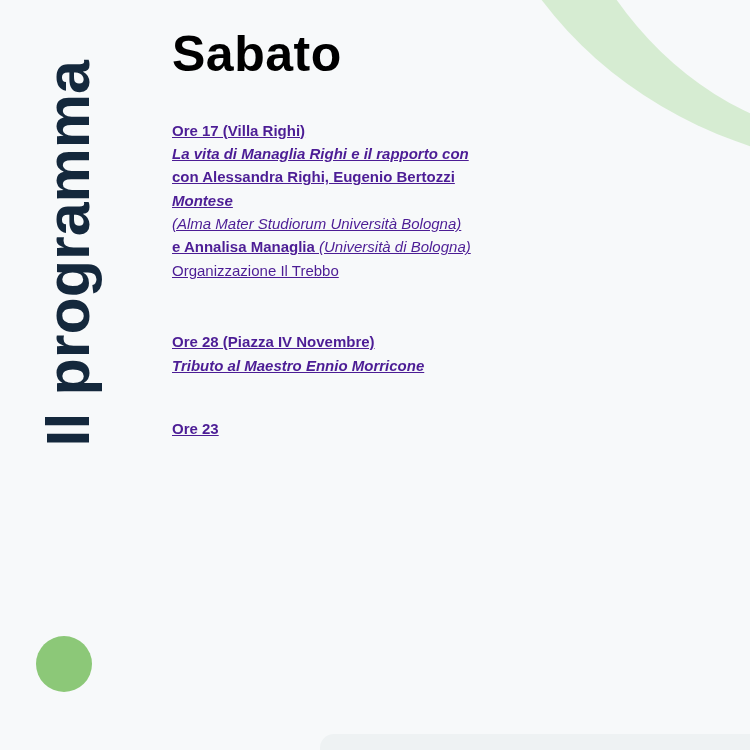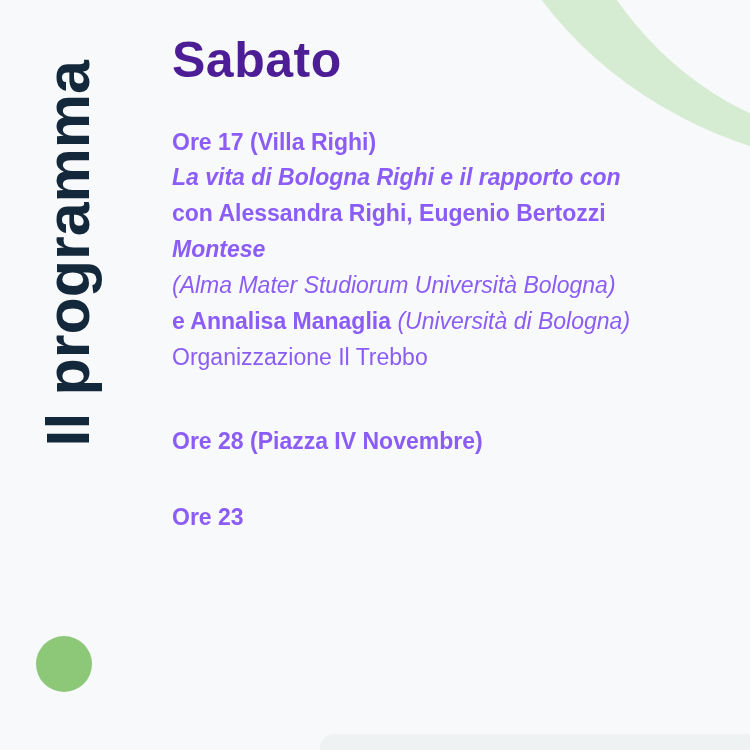--- a/index.html
+++ b/index.html
@@ -83,33 +83,34 @@
   }
   .content {
     position: absolute;
     left: 172px;
     top: 28px;
     right: 24px;
   }
   .day-title {
     font-size: 50px;
     font-weight: 700;
-    color: #4c1d95;
-    margin: 6px 0 38px 0;
+    color: #000000;
+    margin: 0 0 38px 0;
     line-height: 1.05;
     letter-spacing: 0.5px;
   }
   .event {
     margin-bottom: 26px;
   }
   .event:last-child { margin-bottom: 0; margin-top: 40px; }
   .line {
-    font-size: 23px;
+    font-size: 15px;
     line-height: 1.56;
-    color: #8b5cf6;
+    color: #4c1d95;
+    text-decoration: underline;
   }
   .b { font-weight: 700; }
   .i { font-style: italic; }
   .bi { font-weight: 700; font-style: italic; }
   .n { font-weight: 400; font-style: normal; }
   .gap-lg { height: 22px; }
 </style>
 </head>
 <body>
 
@@ -123,33 +124,34 @@
     <span>Il programma</span>
   </div>
   <div class="side-dot"></div>
 
   <div class="content">
 
     <h1 class="day-title">Sabato</h1>
 
     <div class="event">
       <div class="line b">Ore 17 (Villa Righi)</div>
-      <div class="line bi">La vita di Bologna Righi e il rapporto con</div>
+      <div class="line bi">La vita di Managlia Righi e il rapporto con</div>
       <div class="line b">con Alessandra Righi, Eugenio Bertozzi</div>
       <div class="line bi">Montese</div>
       <div class="line i">(Alma Mater Studiorum Università Bologna)</div>
       <div class="line"><span class="b">e Annalisa Managlia </span><span class="i">(Università di Bologna)</span></div>
       <div class="line n">Organizzazione Il Trebbo</div>
     </div>
 
     <div class="gap-lg"></div>
 
 
     <div class="event">
       <div class="line b">Ore 28 (Piazza IV Novembre)</div>
+      <div class="line bi">Tributo al Maestro Ennio Morricone</div>
     </div>
 
     <div class="event">
       <div class="line b">Ore 23</div>
     </div>
 
   </div>
 </div>
 
 </body></html>

